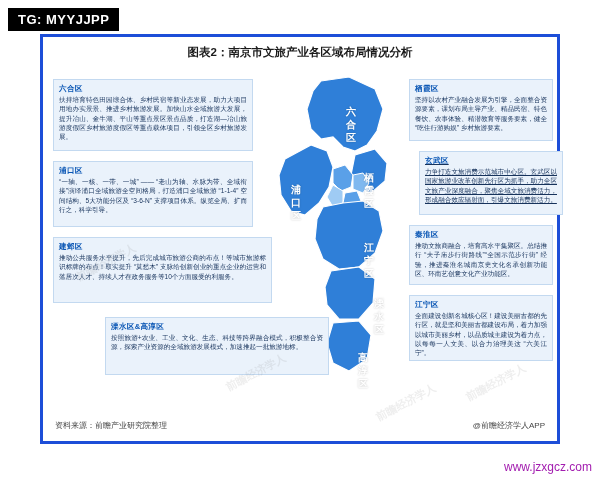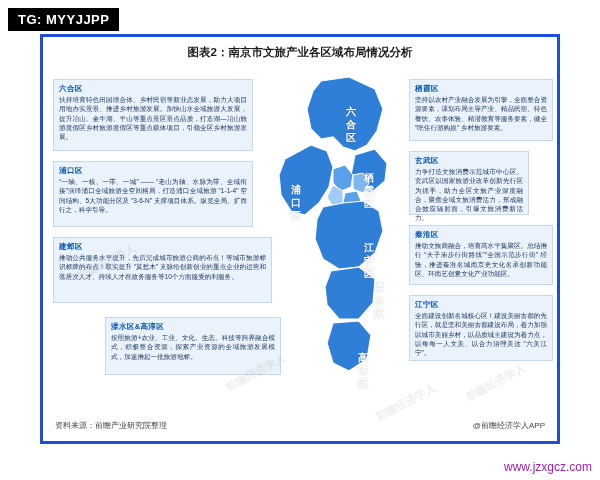--- a/index.html
+++ b/index.html
@@ -154,49 +154,49 @@
 
       <path d="M60 196 L88 192 L104 204 L102 228 L88 244 L68 244 L56 230 L54 212 Z" fill="#2f7fd8" stroke="#ffffff" stroke-width="1.2"></path>
 
       <path d="M62 248 L88 246 L100 260 L96 284 L78 296 L62 288 L56 268 Z" fill="#2f7fd8" stroke="#ffffff" stroke-width="1.2"></path>
     </svg>
 
     <div class="region-label" style="left:300px; top:40px;">六合区</div>
     <div class="region-label" style="left:245px; top:118px;">浦口区</div>
     <div class="region-label" style="left:318px; top:106px;">栖霞区</div>
     <div class="region-label" style="left:318px; top:176px;">江宁区</div>
-    <div class="region-label" style="left:328px; top:216px;">溧水区</div>
+    <div class="region-label" style="left:328px; top:232px;">溧水区</div>
     <div class="region-label" style="left:312px; top:286px;">高淳区</div>
 
     <div class="callout" style="left:10px; top:14px; width:200px; height:72px;">
       <span class="c-title">六合区</span>
       <span class="c-body">扶持培育特色田园综合体、乡村民宿等新业态发展，助力大项目用地办实景景、推进乡村旅游发展。加快山水全域旅游大发展，提升冶山、金牛湖、平山等重点景区景点品质，打造湖—冶山旅游度假区乡村旅游度假区等重点载体项目，引领全区乡村旅游发展。</span>
     </div>
 
     <div class="callout" style="left:10px; top:96px; width:200px; height:66px;">
       <span class="c-title">浦口区</span>
       <span class="c-body">“一轴、一核、一带、一城” —— “老山为轴、水脉为带、全域衔接”演绎浦口全域旅游全空间格局，打造浦口全域旅游 “1-1-4” 空间结构、5大功能分区及 “3-6-N” 支撑项目体系。纵览全局、扩而行之，科学引导。</span>
     </div>
 
     <div class="callout" style="left:10px; top:172px; width:219px; height:66px;">
       <span class="c-title">建邺区</span>
       <span class="c-body">推动公共服务水平提升，先后完成城市旅游公商的布点！等城市旅游标识标牌的布点！取实提升 “莫愁木” 支脉给创新创业的重点企业的运营和落居次人才、持续人才在政务服务等10个方面服受的利服务。</span>
     </div>
 
-    <div class="callout" style="left:62px; top:252px; width:176px; height:58px;">
+    <div class="callout" style="left:62px; top:252px; width:224px; height:58px;">
       <span class="c-title">溧水区&amp;高淳区</span>
       <span class="c-body">按照旅游+农业、工业、文化、生态、科技等跨界融合模式，积极整合资源，探索产业资源的全域旅游发展模式，加速推起一批旅游地标。</span>
     </div>
 
     <div class="callout" style="left:366px; top:14px; width:144px; height:62px;">
       <span class="c-title">栖霞区</span>
       <span class="c-body">坚持以农村产业融合发展为引擎，全面整合资源要素，课划布局主导产业、精品民宿、特色餐饮、农事体验、精潜教育等服务要素，健全 “吃住行游购娱” 乡村旅游要素。</span>
     </div>
 
-    <div class="callout" style="left:366px; top:86px; width:120px; height:64px;">
+    <div class="callout" style="left:376px; top:86px; width:144px; height:64px;text-decoration:underline;">
       <span class="c-title">玄武区</span>
       <span class="c-body">力争打造文旅消费示范城市中心区。玄武区以国家旅游业改革创新先行区为抓手，助力全区文旅产业深度融合，聚焦全域文旅消费活力，形成融合效应辐射面，引爆文旅消费新活力。</span>
     </div>
 
     <div class="callout" style="left:366px; top:160px; width:144px; height:60px;">
       <span class="c-title">秦淮区</span>
       <span class="c-body">推动文旅商融合，培育高水平集聚区。总结推行 “夫子庙步行街路线”“全国示范步行街” 经验，推进秦淮名城南京史文化名承创新功能区、环南艺创意文化产业功能区。</span>
     </div>
 
     <div class="callout" style="left:366px; top:230px; width:144px; height:66px;">

